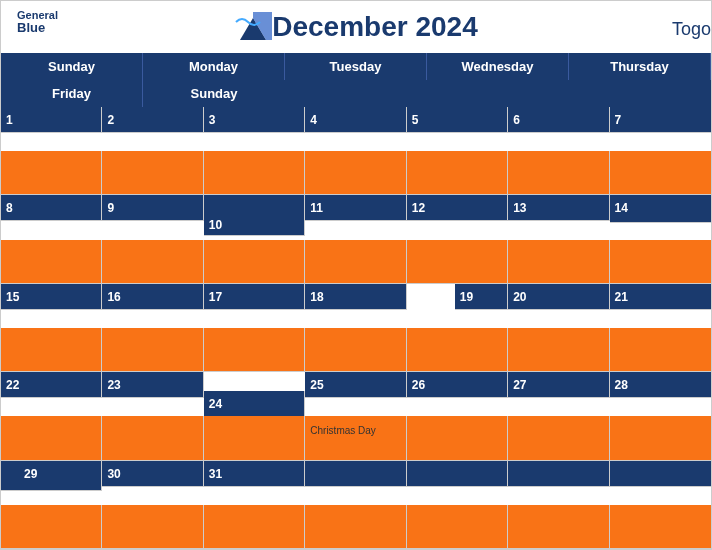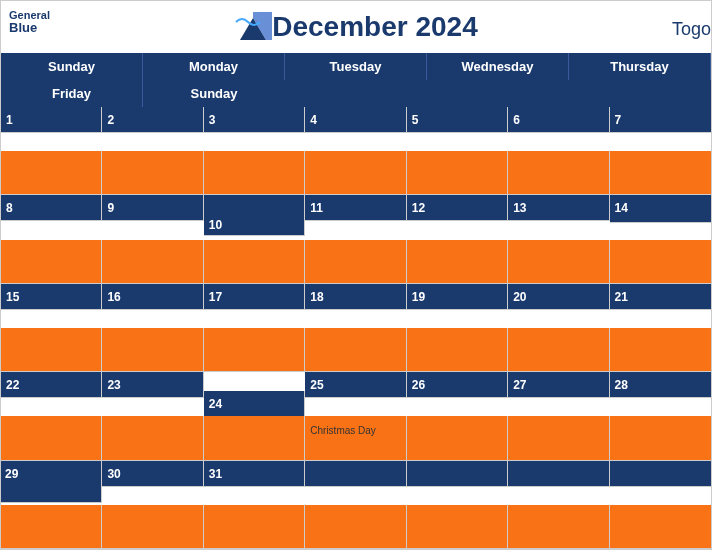--- a/index.html
+++ b/index.html
@@ -26,21 +26,21 @@
     .header {
       display: flex;
       align-items: center;
       justify-content: center;
       padding: 10px 16px;
       position: relative;
     }
 
     .logo {
       position: absolute;
-      left: 8px;
+      left: 16px;
       top: 8px;
       display: flex;
       flex-direction: column;
       align-items: flex-start;
     }
 
     .logo-text-general {
       font-size: 11px;
       color: #1a3a6e;
       font-weight: bold;
@@ -234,21 +234,21 @@
       <div class="day-cell" style="min-height: 0px;"></div>
       <div class="day-cell" style="min-height: 0px;"></div>
       <div class="day-cell" style="border-right: none; min-height: 0px;"></div>
     </div>
 
     <div class="week-row-grid header-row" style="min-height: 26px; height: 26px; flex-shrink: 0;">
       <div class="day-cell" style="min-height: 26px; height: 26px; padding: 3px 5px;"><span class="day-number">15</span></div>
       <div class="day-cell" style="min-height: 26px; height: 26px; padding: 3px 5px;"><span class="day-number">16</span></div>
       <div class="day-cell" style="min-height: 26px; height: 26px; padding: 3px 5px;"><span class="day-number">17</span></div>
       <div class="day-cell" style="min-height: 26px; height: 26px; padding: 3px 5px;"><span class="day-number">18</span></div>
-      <div class="day-cell" style="min-height: 26px; height: 26px; padding: 3px 5px;"><span class="day-number">19</span></div>
+      <div class="day-cell" style="min-height: 26px; height: 26px; padding: 3px 5px; margin-left: 48px;"><span class="day-number">19</span></div>
       <div class="day-cell" style="min-height: 26px; height: 26px; padding: 3px 5px;"><span class="day-number">20</span></div>
       <div class="day-cell" style="border-right: none; min-height: 26px; height: 26px; padding: 3px 5px;"><span class="day-number">21</span></div>
     </div>
 
     <div class="week-row-grid data-row" style="flex: 1 1 0%;">
       <div class="day-cell" style="min-height: 0px;"></div>
       <div class="day-cell" style="min-height: 0px;"></div>
       <div class="day-cell" style="min-height: 0px;"></div>
       <div class="day-cell" style="min-height: 0px;"></div>
       <div class="day-cell" style="min-height: 0px;"></div>
@@ -272,21 +272,21 @@
       <div class="day-cell" style="min-height: 0px;"></div>
       <div class="day-cell" style="min-height: 0px;">
         <span class="event-label">Christmas Day</span>
       </div>
       <div class="day-cell" style="min-height: 0px;"></div>
       <div class="day-cell" style="min-height: 0px;"></div>
       <div class="day-cell" style="border-right: none; min-height: 0px;"></div>
     </div>
 
     <div class="week-row-grid header-row" style="min-height: 26px; height: 26px; flex-shrink: 0;">
-      <div class="day-cell" style="min-height: 26px; height: 42px; padding: 3px 4px;"><span class="day-number">29</span></div>
+      <div class="day-cell" style="min-height: 26px; height: 30px; padding: 3px 23px;"><span class="day-number">29</span></div>
       <div class="day-cell" style="min-height: 26px; height: 26px; padding: 3px 5px;"><span class="day-number">30</span></div>
       <div class="day-cell" style="min-height: 26px; height: 26px; padding: 3px 5px;"><span class="day-number">31</span></div>
       <div class="day-cell" style="min-height: 26px; height: 26px; padding: 3px 5px;"></div>
       <div class="day-cell" style="min-height: 26px; height: 26px; padding: 3px 5px;"></div>
       <div class="day-cell" style="min-height: 26px; height: 26px; padding: 3px 5px;"></div>
       <div class="day-cell" style="border-right: none; min-height: 26px; height: 26px; padding: 3px 5px;"></div>
     </div>
 
     <div class="week-row-grid data-row" style="flex: 1 1 0%;">
       <div class="day-cell" style="min-height: 0px;"></div>

